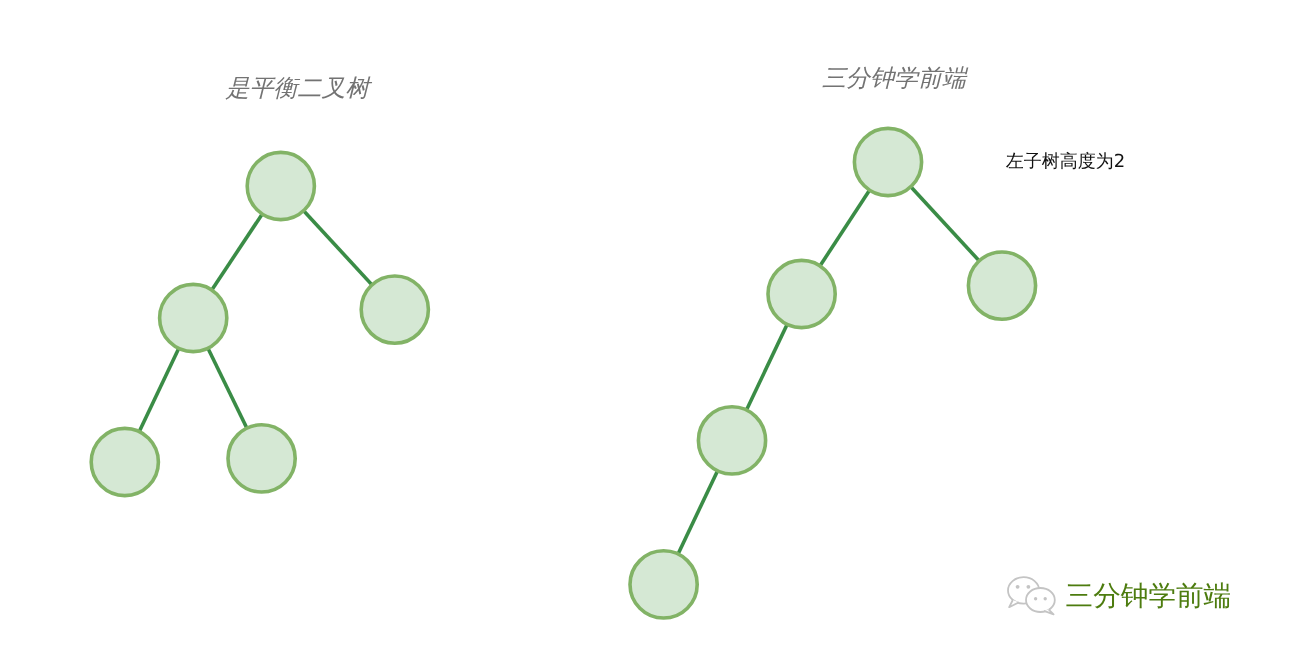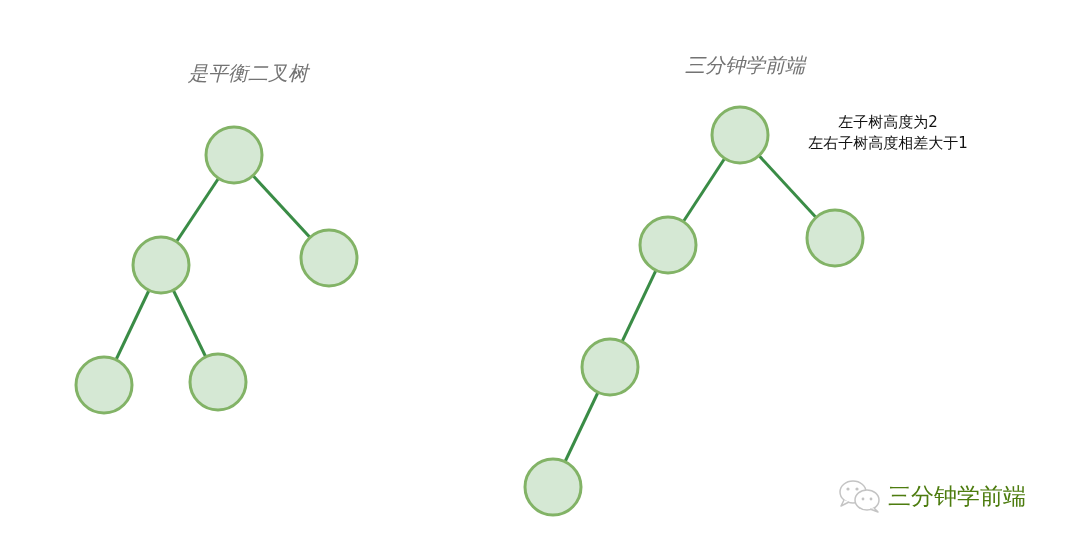--- a/index.html
+++ b/index.html
@@ -1,20 +1,20 @@
 <!DOCTYPE html>
 <html><head>
   <meta charset="utf-8">
   <style>
     html, body { margin: 0; padding: 0; background: #ffffff; }
     .canvas { position: relative; width: 1080px; height: 543px; overflow: hidden; background: #ffffff; font-family: "DejaVu Sans", "Liberation Sans", sans-serif; }
     svg.diagram { position: absolute; left: 0; top: 0; }
     .title { position: absolute; font-size: 20px; color: #737373; white-space: nowrap; transform: translateX(-50%); font-style: italic; }
     .note { position: absolute; left: 888px; top: 112px; transform: translateX(-50%); text-align: center; font-size: 15px; line-height: 21px; color: #111111; white-space: nowrap; }
-    .note div { white-space: nowrap; }
+    .note div { white-space: nowrap; margin-top: 12px; }
     .watermark { position: absolute; left: 838px; top: 478px; display: flex; align-items: center; gap: 6px; color: #4d7c0f; font-size: 23px; }
     .watermark svg { display: block; }
   </style>
 </head>
 <body>
 
 <div class="canvas">
   <svg class="diagram" width="1080" height="543" viewBox="0 0 1080 543" xmlns="http://www.w3.org/2000/svg">
     <g id="edges-layer">
         <line x1="234" y1="155" x2="161" y2="265" stroke="#3a8c46" stroke-width="3"></line>
@@ -38,21 +38,20 @@
         <circle cx="610" cy="367" r="28" fill="#d5e8d4" stroke="#82b366" stroke-width="3"></circle>
         <circle cx="553" cy="487" r="28" fill="#d5e8d4" stroke="#82b366" stroke-width="3"></circle>
       </g>
   </svg>
 
   <div class="title" id="title-0" style="left: 248px; top: 60px;">是平衡二叉树</div>
   <div class="title" id="title-1" style="left: 745px; top: 52px;">三分钟学前端</div>
 
   <div class="note">
     <div>左子树高度为2</div>
-    <div>左右子树高度相差大于1</div>
   </div>
 
   <div class="watermark">
     <svg width="44" height="36" viewBox="0 0 44 36">
       <ellipse cx="15" cy="14" rx="13" ry="11" fill="#ffffff" stroke="#c4c4c4" stroke-width="1.5"></ellipse>
       <path d="M6 22 L3 28 L11 24" fill="#ffffff" stroke="#c4c4c4" stroke-width="1.5" stroke-linejoin="round"></path>
       <circle cx="10" cy="11" r="1.6" fill="#c4c4c4"></circle>
       <circle cx="19" cy="11" r="1.6" fill="#c4c4c4"></circle>
       <ellipse cx="29" cy="22" rx="12" ry="10" fill="#ffffff" stroke="#c4c4c4" stroke-width="1.5"></ellipse>
       <path d="M36 30 L40 34 L32 31" fill="#ffffff" stroke="#c4c4c4" stroke-width="1.5" stroke-linejoin="round"></path>

